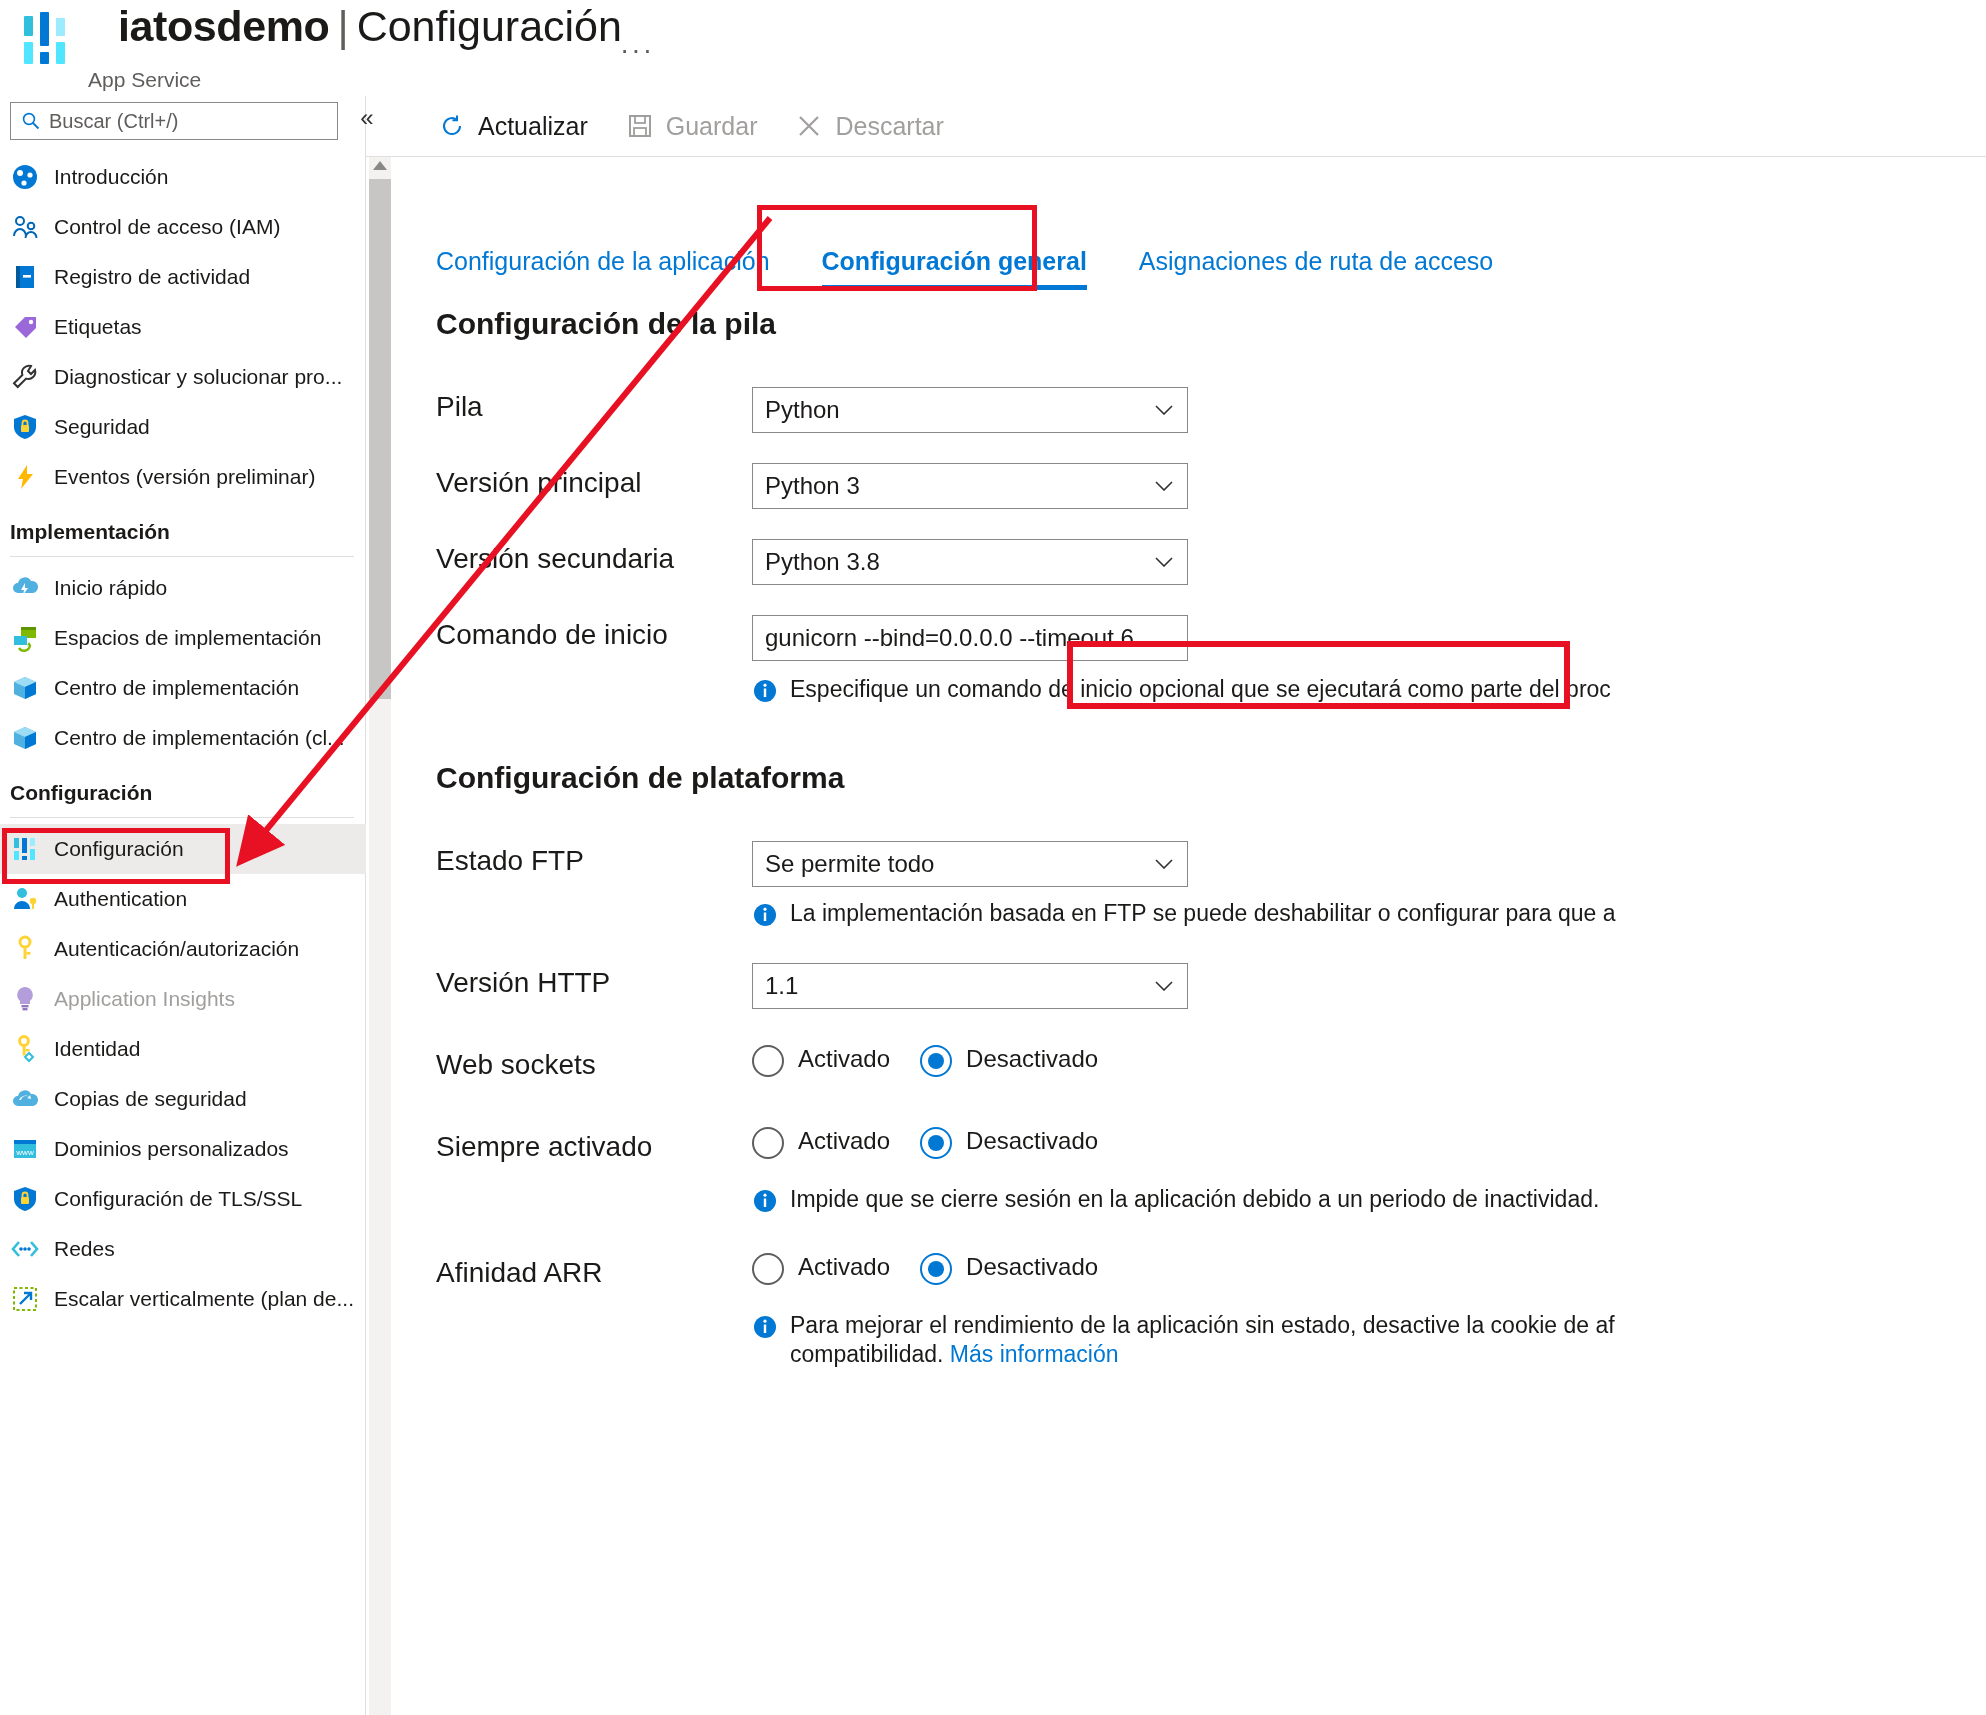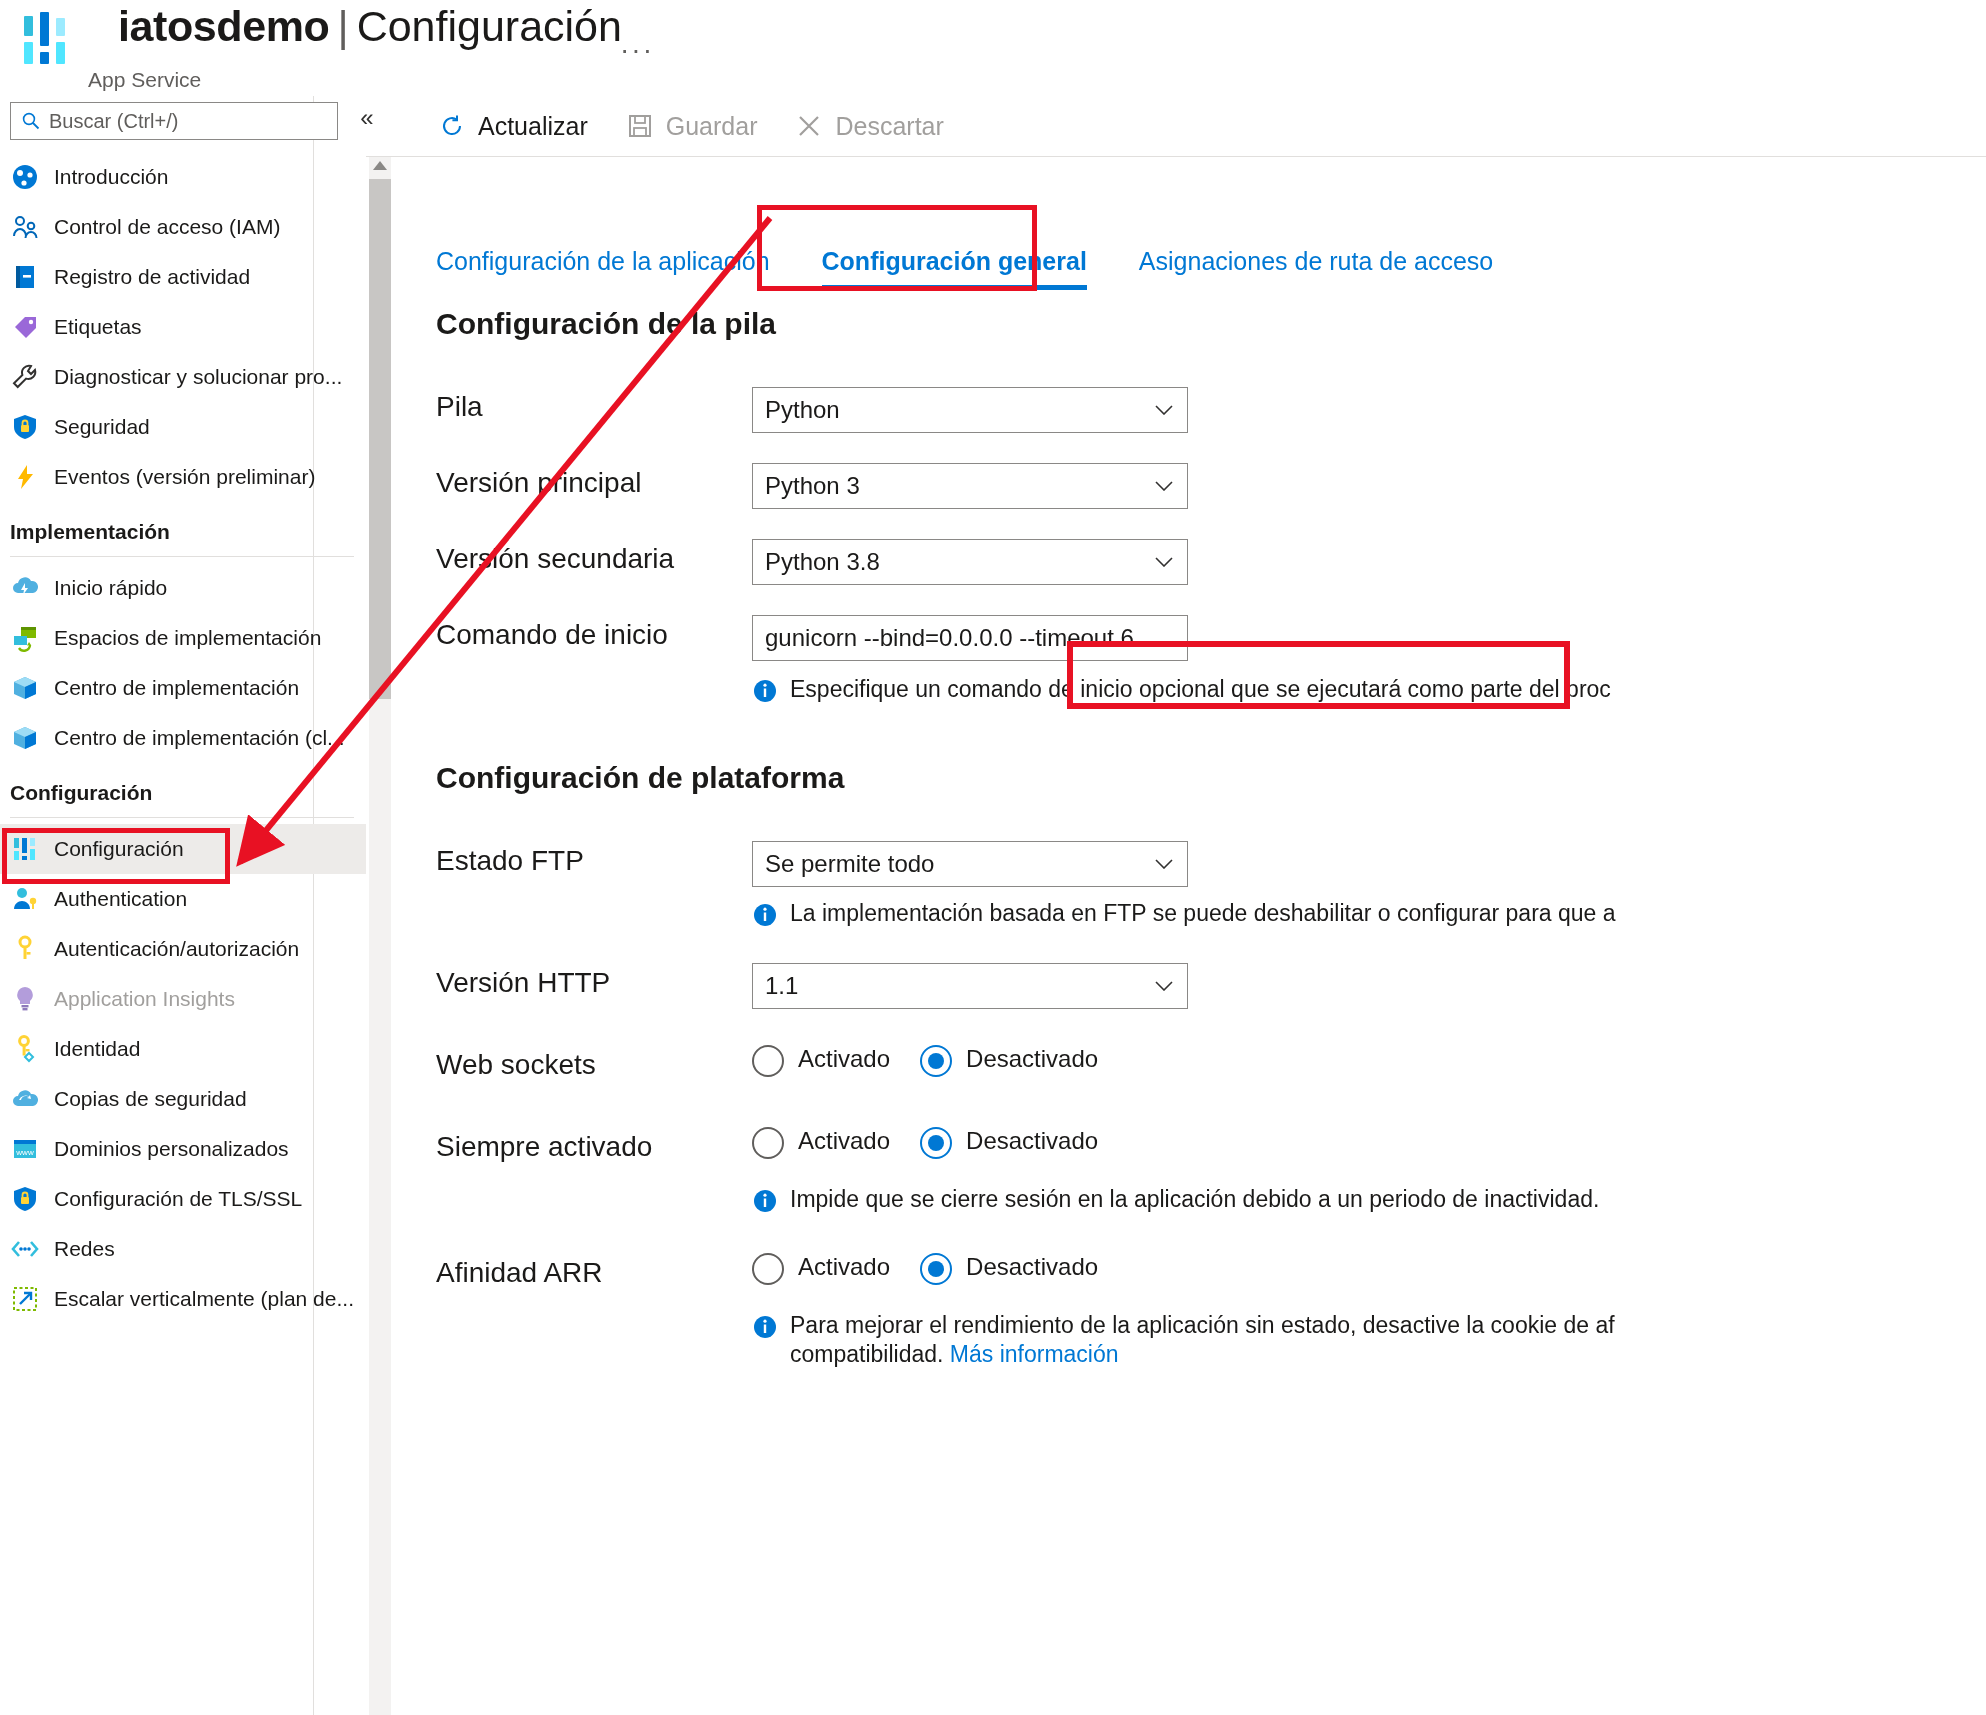--- a/index.html
+++ b/index.html
@@ -34,21 +34,21 @@
   .title-sub { font-size: 43px; font-weight: 400; color:#1b1a19; }
   .title-ellipsis {
     position:absolute; left: 620px; top: 34px; font-size: 28px; color:#605e5c; letter-spacing:2px;
   }
   .subtitle {
     position: absolute; left: 88px; top: 68px; font-size: 21px; color:#605e5c;
   }
 
   
   .leftnav {
-    position: absolute; left: 0; top: 96px; width: 314px; height: 1619px;
+    position: absolute; left: 0; top: 96px; width: 366px; height: 1619px;
     background: #ffffff; border-right: 1px solid #e1dfdd;
   }
   .search-wrap { position: absolute; left: 10px; top: 6px; width: 328px; height: 38px; }
   .search-box {
     width: 328px; height: 38px; border: 1px solid #8a8886; background: #fff;
     display:flex; align-items:center; padding-left: 10px;
   }
   .search-icon { width: 20px; height: 20px; flex: none; margin-right: 8px; }
   .search-text { font-size: 20px; color:#605e5c; }
 

